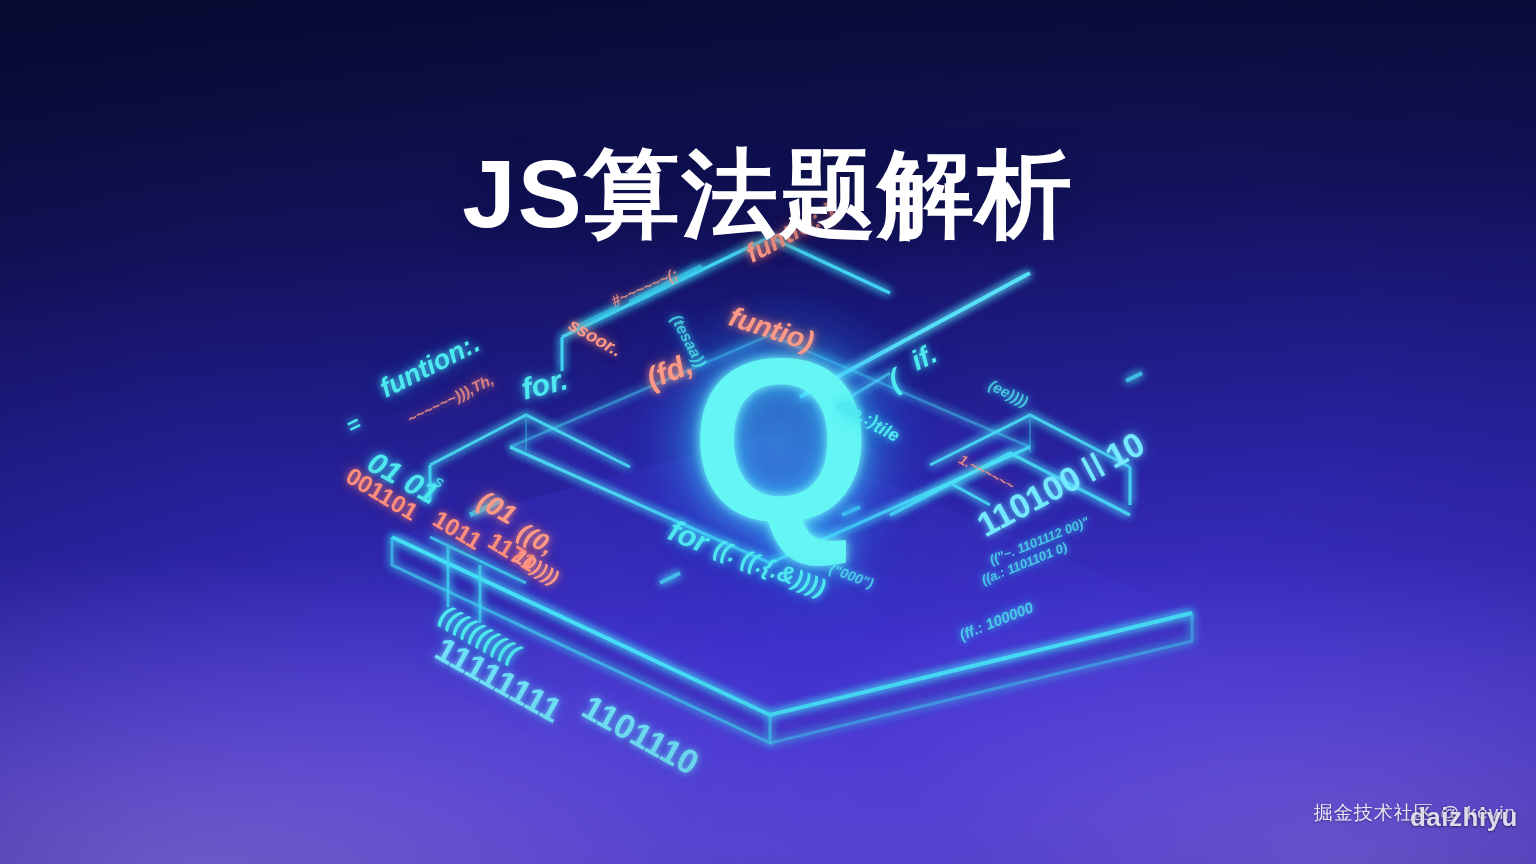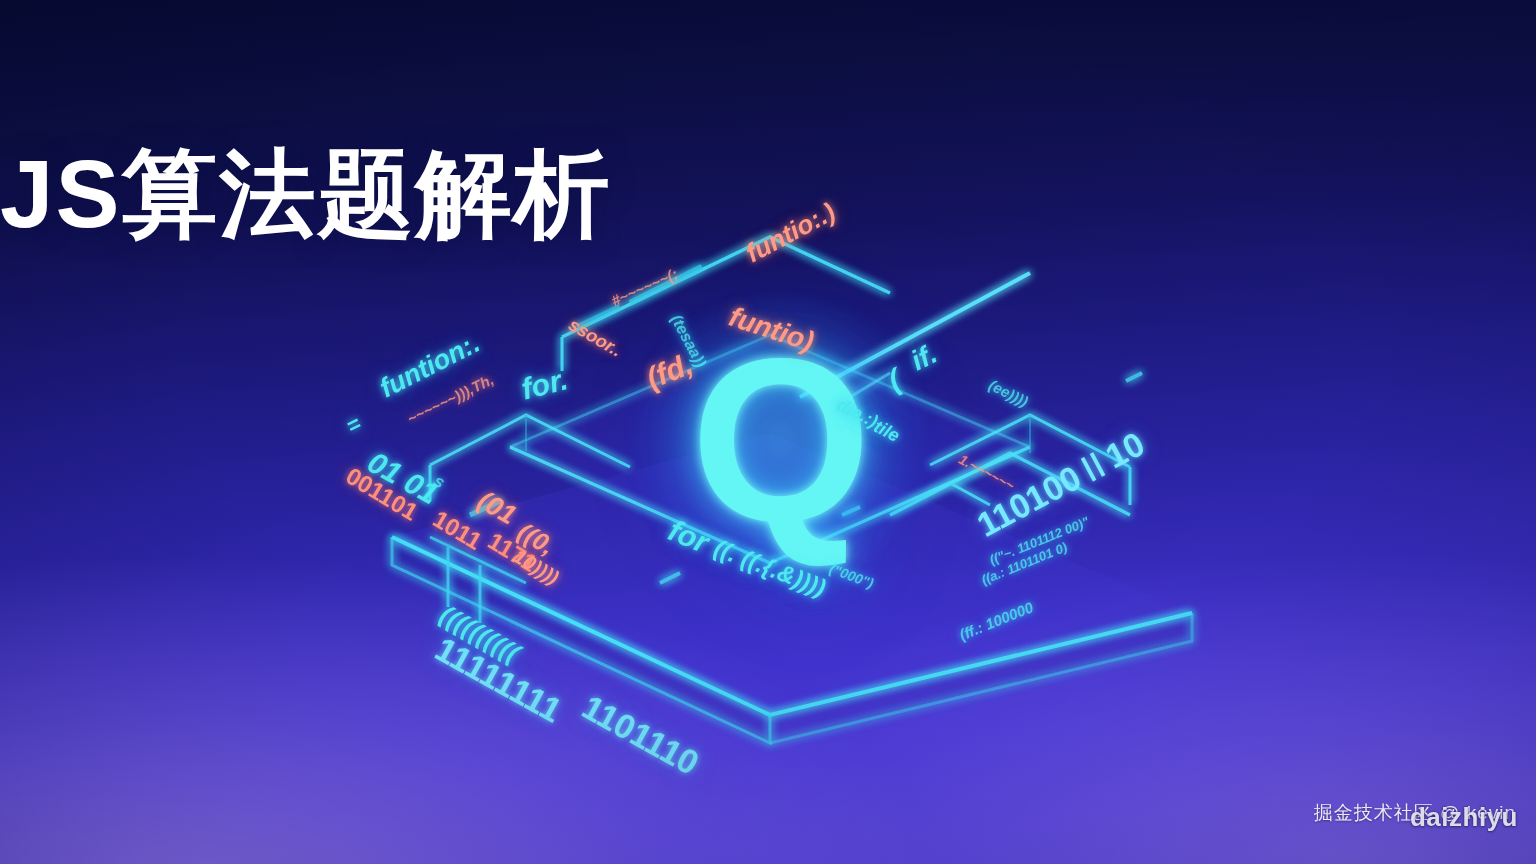--- a/index.html
+++ b/index.html
@@ -55,20 +55,21 @@
     background: radial-gradient(ellipse 85% 75% at 50% 42%, rgba(0,0,0,0) 45%, rgba(4,6,36,0.30) 100%);
     pointer-events: none;
   }
 
   
   .title {
     position: absolute;
     left: 0;
     right: 0;
     top: 78px;
+    text-align: center;
     color: #ffffff;
     font-size: 96px;
     font-weight: 700;
     letter-spacing: 2px;
     line-height: 1.08;
     text-shadow: 0 2px 26px rgba(10,12,60,0.55);
     white-space: nowrap;
   }
 
   

